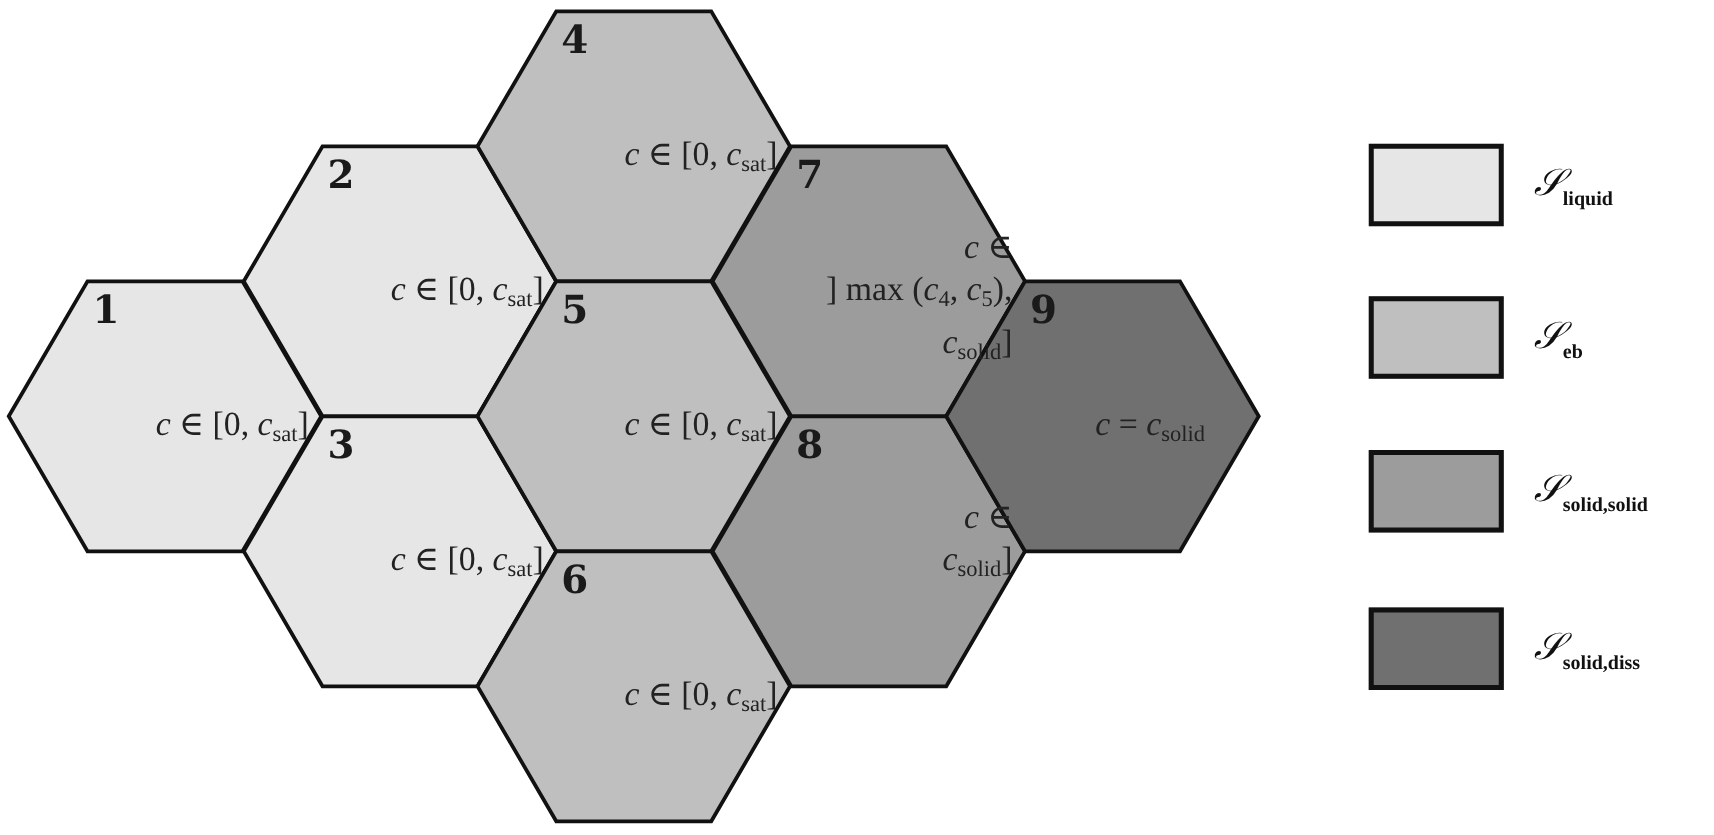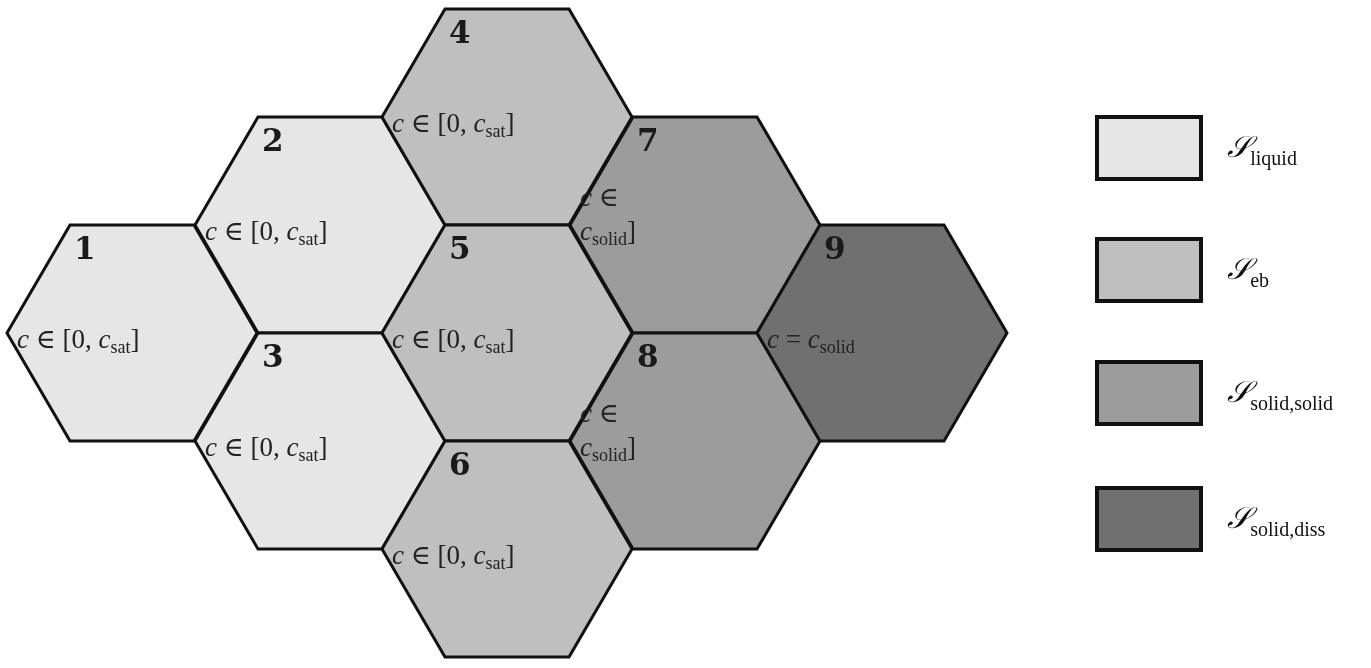--- a/index.html
+++ b/index.html
@@ -2,31 +2,31 @@
 <html><head>
 <meta charset="utf-8">
 <style>
   html, body { margin:0; padding:0; background:#ffffff; }
   body { width:1371px; height:668px; position:relative; overflow:hidden;
          font-family:"Liberation Serif","DejaVu Serif",serif; }
   #diagram { position:absolute; left:0; top:0; }
   .hex-poly { stroke:#111; stroke-width:3; stroke-linejoin:miter; }
   .hex-num { position:absolute; font-weight:bold; font-size:31px; color:#1a1a1a;
              line-height:1; font-family:"DejaVu Serif","Liberation Serif",serif; }
-  .hex-formula { position:absolute; width:230px; text-align:left; color:#222;
+  .hex-formula { position:absolute; width:230px; text-align:right; color:#222;
                  font-size:27px; line-height:34px; }
   .hex-formula i { font-style:italic; }
   .sub { font-size:18px; vertical-align:-5px; }
   .legend-item { position:absolute; left:1095px; height:66px; }
   .legend-box { position:absolute; left:0; top:0; width:100px; height:58px;
                 border:4px solid #111; }
   .legend-label { position:absolute; left:132px; top:14px; font-size:30px;
                   color:#111; white-space:nowrap; }
   .legend-label .script { font-style:italic; font-family:"DejaVu Serif",serif; }
-  .legend-label .sub { font-size:20px; font-weight:normal; vertical-align:-8px; }
+  .legend-label .sub { font-size:16px; font-weight:bold; vertical-align:-8px; }
 </style>
 </head>
 <body>
 
 <svg id="diagram" width="1020" height="668" viewBox="0 0 1020 668">
   <polygon class="hex-poly" id="hp1" points="7,333 70,225 194,225 257,333 194,441 70,441" fill="#e6e6e6"></polygon>
   <polygon class="hex-poly" id="hp2" points="195,225 258,117 382,117 445,225 382,333 258,333" fill="#e6e6e6"></polygon>
   <polygon class="hex-poly" id="hp3" points="195,441 258,333 382,333 445,441 382,549 258,549" fill="#e6e6e6"></polygon>
   <polygon class="hex-poly" id="hp4" points="382,117 445,9 569,9 632,117 569,225 445,225" fill="#bfbfbf"></polygon>
   <polygon class="hex-poly" id="hp5" points="382,333 445,225 569,225 632,333 569,441 445,441" fill="#bfbfbf"></polygon>
@@ -60,29 +60,30 @@
 </div>
 <div class="hex-formula" style="left: 392px; top: 322px;">
   <i>c</i> <span>∈</span> <span>[0,</span> <i>c</i><span class="sub">sat</span><span>]</span>
 </div>
 <div class="hex-formula" style="left: 392px; top: 538px;">
   <i>c</i> <span>∈</span> <span>[0,</span> <i>c</i><span class="sub">sat</span><span>]</span>
 </div>
 
 <div class="hex-formula" style="left: 580px; top: 180px;">
   <div><i>c</i> <span>∈</span></div>
+  <div><span>] max (</span><i>c</i><span class="sub">4</span><span>,</span> <i>c</i><span class="sub">5</span><span>),</span></div>
   <div><i>c</i><span class="sub">solid</span><span>]</span></div>
 </div>
 
 <div class="hex-formula" style="left: 580px; top: 396px;">
   <div><i>c</i> <span>∈</span></div>
   <div><i>c</i><span class="sub">solid</span><span>]</span></div>
 </div>
 
-<div class="hex-formula" style="left: 767px; top: 322px;">
+<div class="hex-formula" style="left: 734px; top: 322px;">
   <i>c</i> <span>=</span> <i>c</i><span class="sub">solid</span>
 </div>
 
 <div>
   <div class="legend-item" style="top:115px;">
     <div class="legend-box" style="background: rgb(230, 230, 230);"></div>
     <div class="legend-label">
       <span class="script">𝒮</span><span class="sub">liquid</span>
     </div>
   </div>

